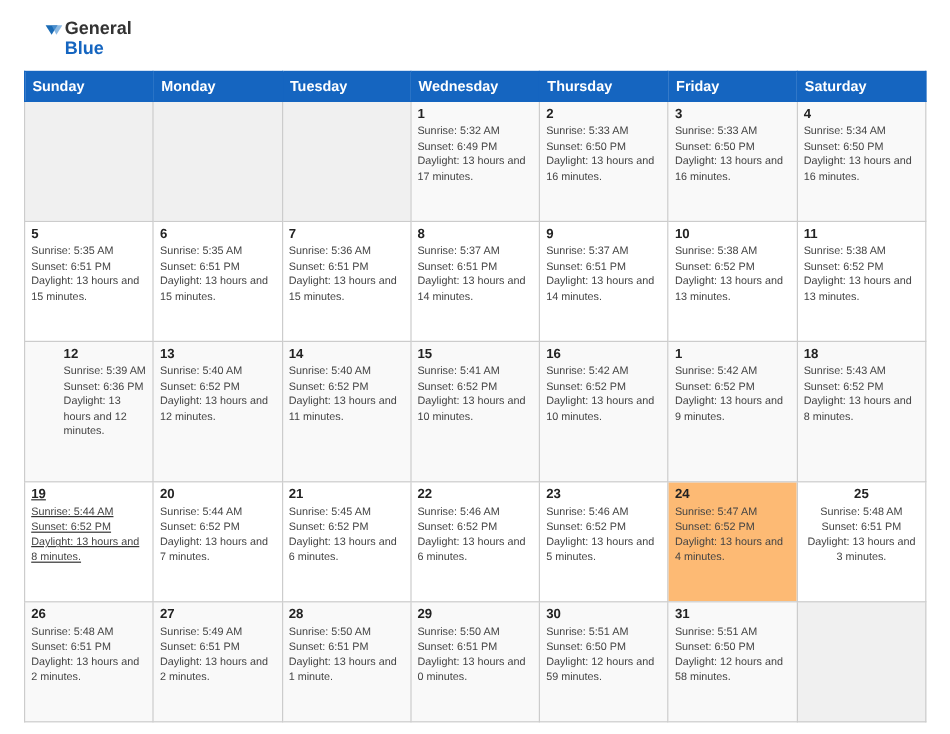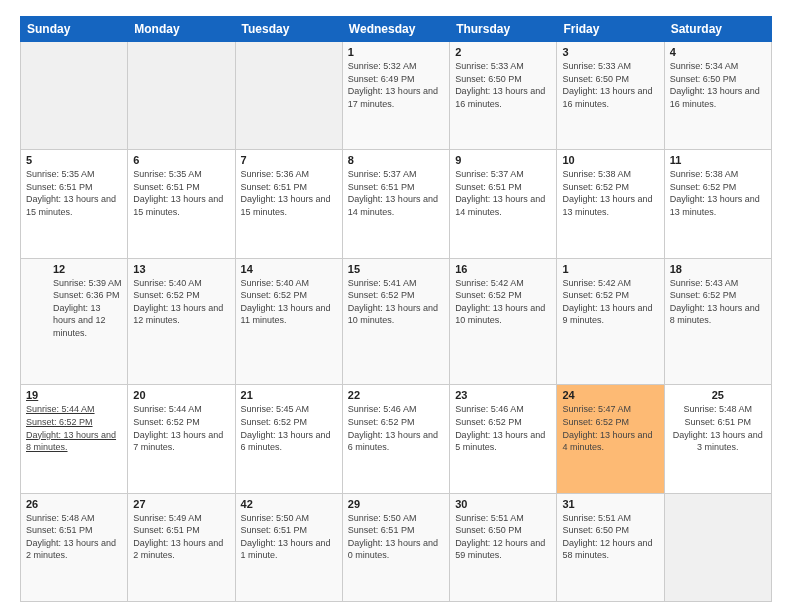--- a/index.html
+++ b/index.html
@@ -84,20 +84,42 @@
       line-height: 1.4;
     }
     .empty-cell {
       background: #f0f0f0 !important;
     }
   </style>
 </head>
 <body>
 
 <div class="page">
+  <div class="header">
+    <div class="logo">
+  <div style="display:flex;flex-direction:column;align-items:flex-start;">
+    <div style="display:flex;align-items:center;gap:2px;">
+      <div style="position:relative;width:32px;height:32px;">
+        <svg width="32" height="32" viewBox="0 0 32 32">
+          <polygon points="18,4 28,4 23,12" fill="#1a6bb5"></polygon>
+          <polygon points="23,4 32,4 27,12" fill="#5b9bd5" opacity="0.7"></polygon>
+        </svg>
+      </div>
+      <div>
+        <div style="font-size:15px;font-weight:bold;color:#333;line-height:1.1;">General</div>
+        <div style="font-size:15px;font-weight:bold;color:#1565c0;line-height:1.1;">Blue</div>
+      </div>
+    </div>
+  </div>
+</div>
+    <div class="title-block">
+      <div class="calendar-title"></div>
+      <div class="calendar-subtitle"></div>
+    </div>
+  </div>
 
   <table class="calendar" id="cal-table">
     <thead>
       <tr id="cal-header-row">
           <th>Sunday</th>
           <th>Monday</th>
           <th>Tuesday</th>
           <th>Wednesday</th>
           <th>Thursday</th>
           <th>Friday</th>
@@ -273,21 +295,21 @@
 Sunset: 6:51 PM
 Daylight: 13 hours and 2 minutes.</div>
           </td>
           <td style="background: rgb(249, 249, 249);">
             <span class="day-num">27</span>
             <div class="day-info" style="white-space: pre-line;">Sunrise: 5:49 AM
 Sunset: 6:51 PM
 Daylight: 13 hours and 2 minutes.</div>
           </td>
           <td style="background: rgb(249, 249, 249);">
-            <span class="day-num">42</span>
+            <span class="day-num">28</span>
             <div class="day-info" style="white-space: pre-line;">Sunrise: 5:50 AM
 Sunset: 6:51 PM
 Daylight: 13 hours and 1 minute.</div>
           </td>
           <td style="background: rgb(249, 249, 249);">
             <span class="day-num">29</span>
             <div class="day-info" style="white-space: pre-line;">Sunrise: 5:50 AM
 Sunset: 6:51 PM
 Daylight: 13 hours and 0 minutes.</div>
           </td>

